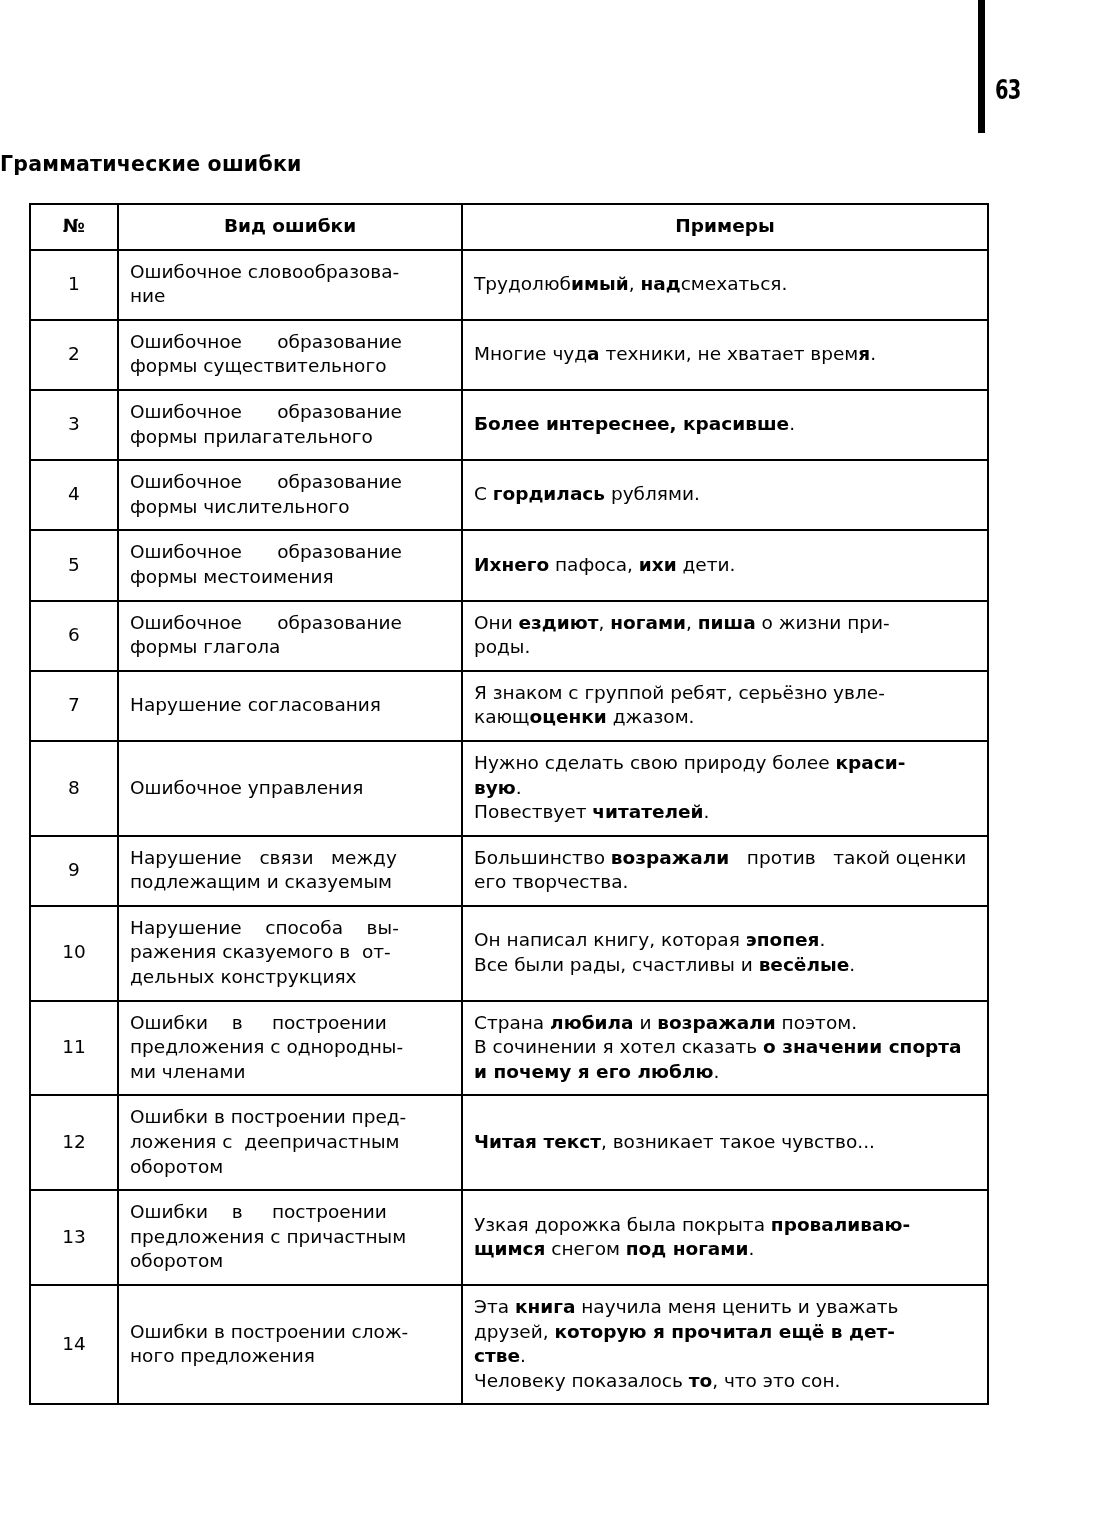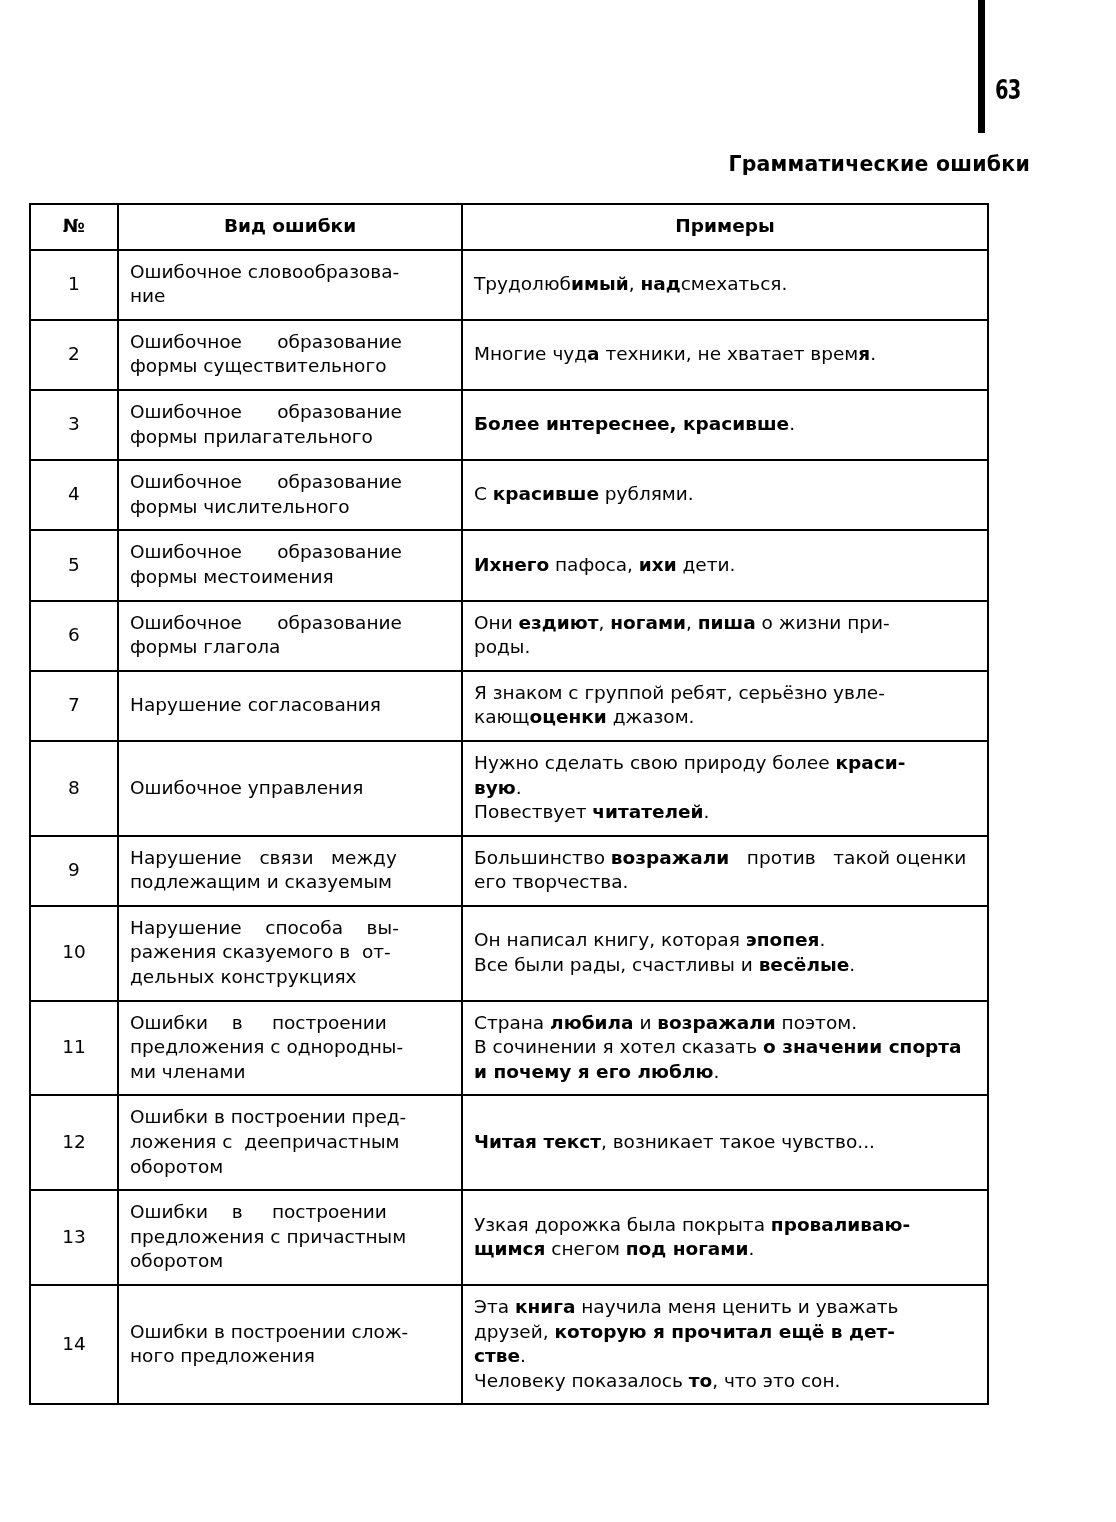--- a/index.html
+++ b/index.html
@@ -32,21 +32,21 @@
     letter-spacing: -1px;
     color: #000;
     transform: scaleX(0.72);
     transform-origin: left top;
   }
   .doc-title {
     position: absolute;
     top: 152px;
     left: 0;
     width: 1030px;
-    text-align: right;
+    text-align: left;
     font-family: "DejaVu Sans", sans-serif;
     font-weight: bold;
     font-size: 20.5px;
     letter-spacing: 0.2px;
   }
   table.errors {
     position: absolute;
     top: 203px;
     left: 29px;
     width: 958px;
@@ -123,21 +123,21 @@
         <td class="ex nojust">Многие чуд<b>а</b> техники, не хватает врем<b>я</b>.</td>
       </tr>
       <tr>
         <td class="num">3</td>
         <td class="kind nojust">Ошибочное&nbsp;&nbsp;&nbsp;&nbsp;&nbsp;&nbsp;образование формы прилагательного</td>
         <td class="ex nojust"><b>Более интереснее, красивше</b>.</td>
       </tr>
       <tr>
         <td class="num">4</td>
         <td class="kind nojust">Ошибочное&nbsp;&nbsp;&nbsp;&nbsp;&nbsp;&nbsp;образование формы числительного</td>
-        <td class="ex nojust">С <b>красивше</b> рублями.</td>
+        <td class="ex nojust">С <b>гордилась</b> рублями.</td>
       </tr>
       <tr>
         <td class="num">5</td>
         <td class="kind nojust">Ошибочное&nbsp;&nbsp;&nbsp;&nbsp;&nbsp;&nbsp;образование формы местоимения</td>
         <td class="ex nojust"><b>Ихнего</b> пафоса, <b>ихи</b> дети.</td>
       </tr>
       <tr>
         <td class="num">6</td>
         <td class="kind nojust">Ошибочное&nbsp;&nbsp;&nbsp;&nbsp;&nbsp;&nbsp;образование формы глагола</td>
         <td class="ex nojust">Они <b>ездиют</b>, <b>ногами</b>, <b>пиша</b> о жизни при-<br>роды.</td>

